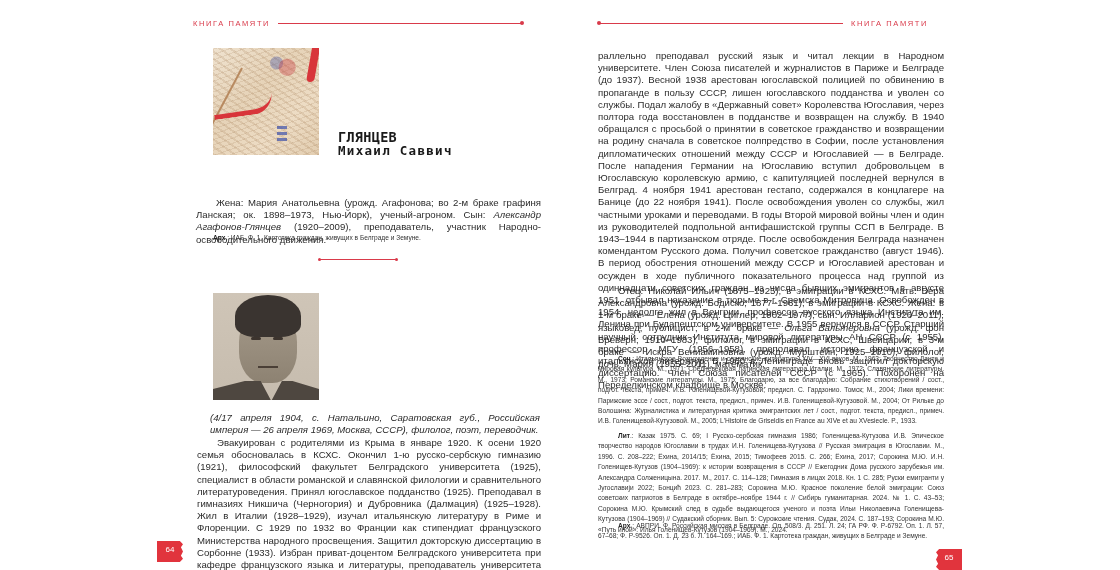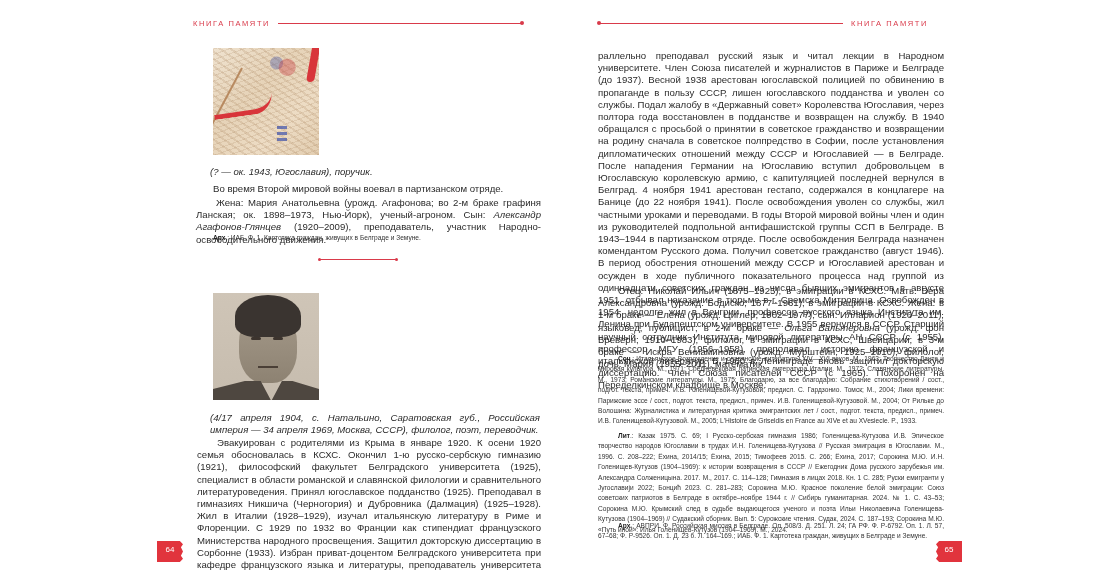--- a/index.html
+++ b/index.html
@@ -74,21 +74,21 @@
   .e2-body { left: 197px; top: 437px; width: 344px; }
 
   .r-body { left: 598px; top: 50px; width: 346px; }
   .r-family { left: 598px; top: 285px; width: 346px; }
   .r-works { left: 598px; top: 354px; width: 346px; }
   .r-lit { left: 598px; top: 431px; width: 346px; }
   .r-arch { left: 598px; top: 521px; width: 346px; }
 
   .page-num { position: absolute; top: 541px; width: 26px; height: 21px; background: #e1343d; color: #fff; font-size: 8px; line-height: 17px; text-align: center; }
   .pn-left { left: 157px; clip-path: polygon(0 0, 88% 0, 100% 15%, 92% 30%, 100% 50%, 92% 70%, 100% 85%, 88% 100%, 0 100%); }
-  .pn-right { left: 936px; clip-path: polygon(12% 0, 100% 0, 100% 100%, 12% 100%, 0 85%, 8% 70%, 0 50%, 8% 30%, 0 15%); }
+  .pn-right { left: 936px; clip-path: polygon(12% 0, 100% 0, 100% 100%, 12% 100%, 0 85%, 8% 70%, 0 50%, 8% 30%, 0 15%); margin-top: 8px; }
 </style>
 </head>
 <body>
 
 <div class="spread">
 
   <div class="page page-left">
     <div class="running-header rh-left">
       <span class="rh-title">КНИГА ПАМЯТИ</span>
       <span class="rh-line"></span>
@@ -98,39 +98,41 @@
       <div class="map-river"></div>
       <div class="map-arrow"></div>
       <div class="map-arrow-2"></div>
       <div class="map-legend">
           <span></span>
           <span></span>
           <span></span>
         </div>
     </div>
 
+    <div class="entry-name name-1">
+      <span class="surname">ГЛЯНЦЕВ</span>
+      <span class="given">Михаил Саввич</span>
+    </div>
 
-    <div class="text e1-dates ital">(? — ок. 1943, Югославия), поручик.</div>
-    <div class="text e1-p1">Во время Второй мировой войны воевал в партизанском отряде.</div>
     <div class="text e1-p2 indent"><span>Жена: Мария Анатольевна (урожд. Агафонова; во 2-м браке графиня Ланская; ок. 1898–1973, Нью-Йорк), ученый-агроном. Сын: </span><span class="ital">Александр Агафонов-Глянцев</span><span> (1920–2009), преподаватель, участник Народно-освободительного движения.</span></div>
     <div class="text small e1-arch"><b>Арх</b><span>.: ИАБ. Ф. 1. Картотека граждан, живущих в Белграде и Земуне.</span></div>
 
     <div class="separator"></div>
 
     <div class="photo portrait-image">
       <div class="portrait-face"></div>
       <div class="portrait-hair"></div>
       <div class="portrait-eye l"></div>
       <div class="portrait-eye r"></div>
       <div class="portrait-mouth"></div>
       <div class="portrait-suit"></div>
     </div>
 
 
-    <div class="text e2-dates ital">(4/17 апреля 1904, с. Натальино, Саратовская губ., Российская империя — 34 апреля 1969, Москва, СССР), филолог, поэт, переводчик.</div>
+    <div class="text e2-dates ital">(4/17 апреля 1904, с. Натальино, Саратовская губ., Российская империя — 26 апреля 1969, Москва, СССР), филолог, поэт, переводчик.</div>
     <div class="text e2-body indent">Эвакуирован с родителями из Крыма в январе 1920. К осени 1920 семья обосновалась в КСХС. Окончил 1-ю русско-сербскую гимназию (1921), философский факультет Белградского университета (1925), специалист в области романской и славянской филологии и сравнительного литературоведения. Принял югославское подданство (1925). Преподавал в гимназиях Никшича (Черногория) и Дубровника (Далмация) (1925–1928). Жил в Италии (1928–1929), изучал итальянскую литературу в Риме и Флоренции. С 1929 по 1932 во Франции как стипендиат французского Министерства народного просвещения. Защитил докторскую диссертацию в Сорбонне (1933). Избран приват-доцентом Белградского университета при кафедре французского языка и литературы, преподаватель университета (1934–1938), старший преподаватель V мужской гимназии в Белграде (с 1934), па-</div>
 
     <div class="page-num pn-left">64</div>
   </div>
 
   <div class="page page-right"></div>
 
   <div class="running-header rh-right">
     <span class="rh-title">КНИГА ПАМЯТИ</span>
     <span class="rh-line"></span>

